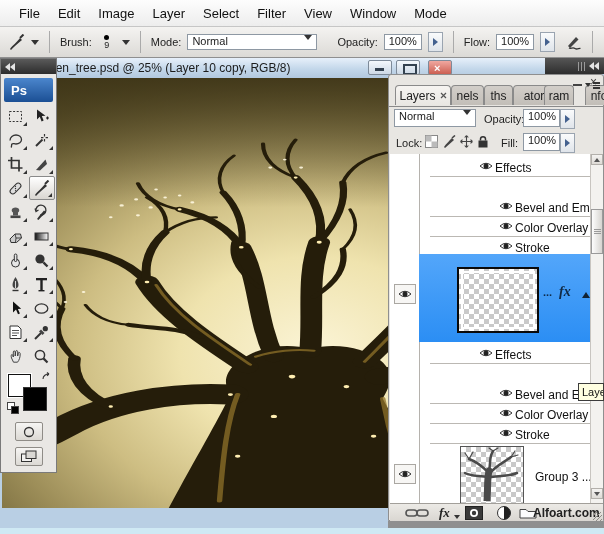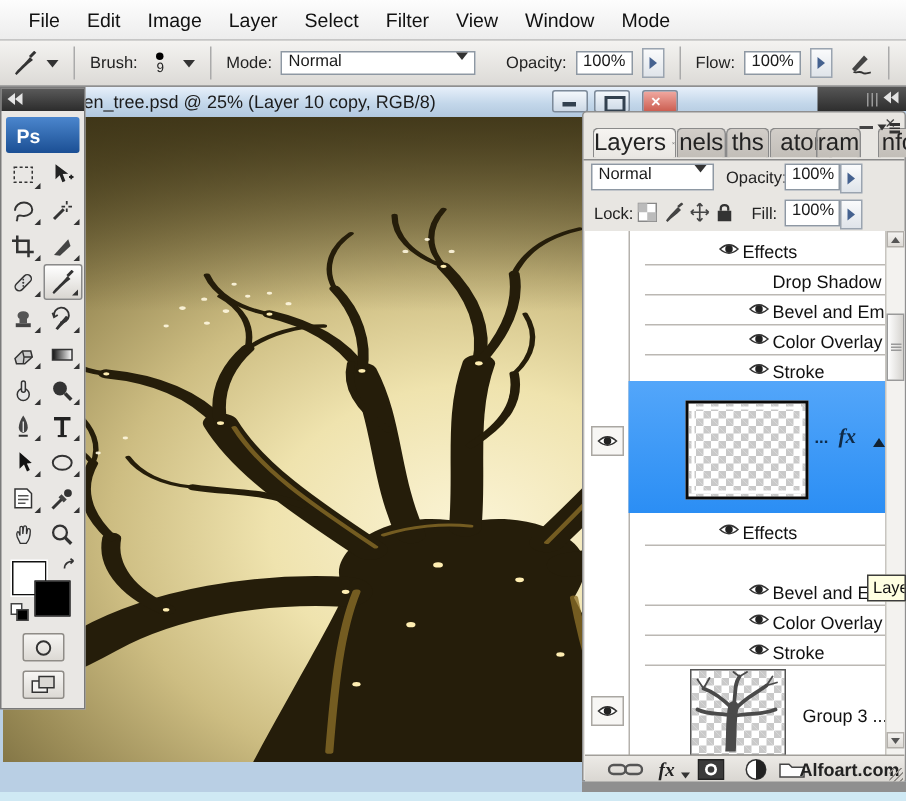--- a/index.html
+++ b/index.html
@@ -87,21 +87,21 @@
   #dockbottom{position:absolute;left:0;top:463px;width:216px;height:13px;background:#8f8f8f;}
   #panel{position:absolute;left:0;top:16px;width:216px;height:447px;background:#e8e6e2;
       border:1px solid #8f8f8f;box-sizing:border-box;border-radius:3px 3px 0 0;}
   #panelctrl{position:absolute;top:2px;right:6px;display:flex;gap:8px;align-items:center;}
   #panelctrl .pmin{width:9px;height:2px;background:#444;margin-top:6px;}
   #panelctrl .px{font-size:12px;color:#444;line-height:10px;}
 
   
   #tabrow{position:absolute;left:0;top:10px;width:214px;height:21px;border-bottom:1px solid #8a8a8a;}
   .tab{position:absolute;top:0;height:20px;box-sizing:border-box;border:1px solid #8a8a8a;border-bottom:none;
-      border-radius:4px 4px 0 0;display:flex;align-items:center;justify-content:center;font-size:16px;color:#222;
+      border-radius:4px 4px 0 0;display:flex;align-items:center;justify-content:center;font-size:12px;color:#222;
       background:linear-gradient(#d2cec9,#c2beb8);overflow:hidden;}
   .tab.active{background:linear-gradient(#f6f4f1,#e9e7e3);z-index:2;}
   #panelmenu{position:absolute;right:2px;top:6px;width:16px;height:14px;}
   #panelmenu .dd-arrow{position:absolute;left:0px;top:2px;border-left:3.5px solid transparent;border-right:3.5px solid transparent;border-top:4px solid #333;}
   #panelmenu .lines{position:absolute;left:8px;top:1px;display:flex;flex-direction:column;gap:1px;}
   #panelmenu .lines span{width:7px;height:1.5px;background:#333;}
 
   
   #blendrow{position:absolute;left:0;top:31px;width:216px;height:24px;}
   #blendselect{position:absolute;left:5px;top:3px;width:82px;height:18px;}
@@ -626,23 +626,20 @@
 
       <div class="erow" style="top:3px;">
         <span class="eye" style="left:49px;">
             <svg class="eyeicon" viewBox="0 0 14 10">
               <path d="M1,5 Q7,-0.5 13,5 Q7,10.5 1,5 Z" fill="#fff" stroke="#333"></path>
               <circle cx="7" cy="5" r="2.5" fill="#222"></circle>
             </svg>
           </span>
         <span class="elabel" style="left:65px;">Effects</span>
       </div>
-      <div class="erow" style="top:23px;">
-        <span class="elabel" style="left:85px;">Drop Shadow</span>
-      </div>
       <div class="erow" style="top:43px;">
         <span class="eye" style="left:69px;">
             <svg class="eyeicon" viewBox="0 0 14 10">
               <path d="M1,5 Q7,-0.5 13,5 Q7,10.5 1,5 Z" fill="#fff" stroke="#333"></path>
               <circle cx="7" cy="5" r="2.5" fill="#222"></circle>
             </svg>
           </span>
         <span class="elabel" style="left:85px;">Bevel and Emb...</span>
       </div>
       <div class="erow" style="top:63px;">

